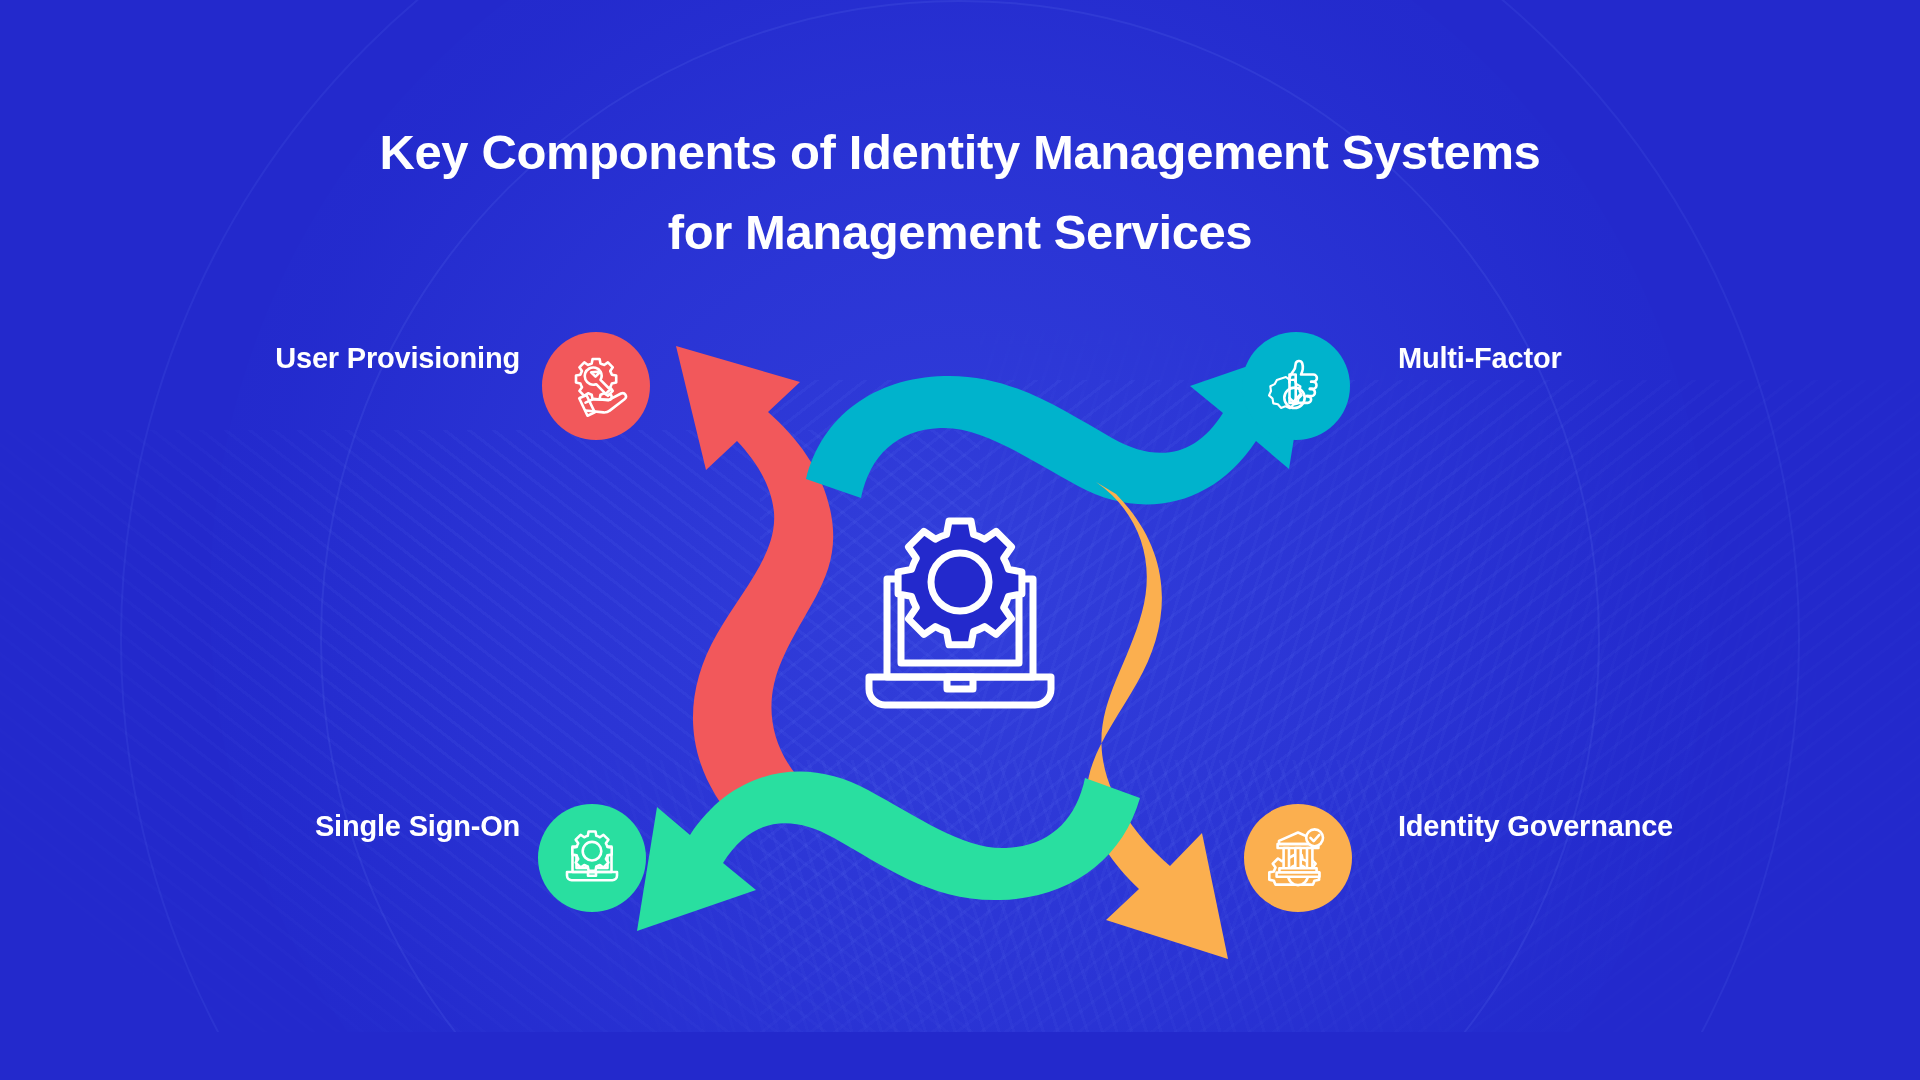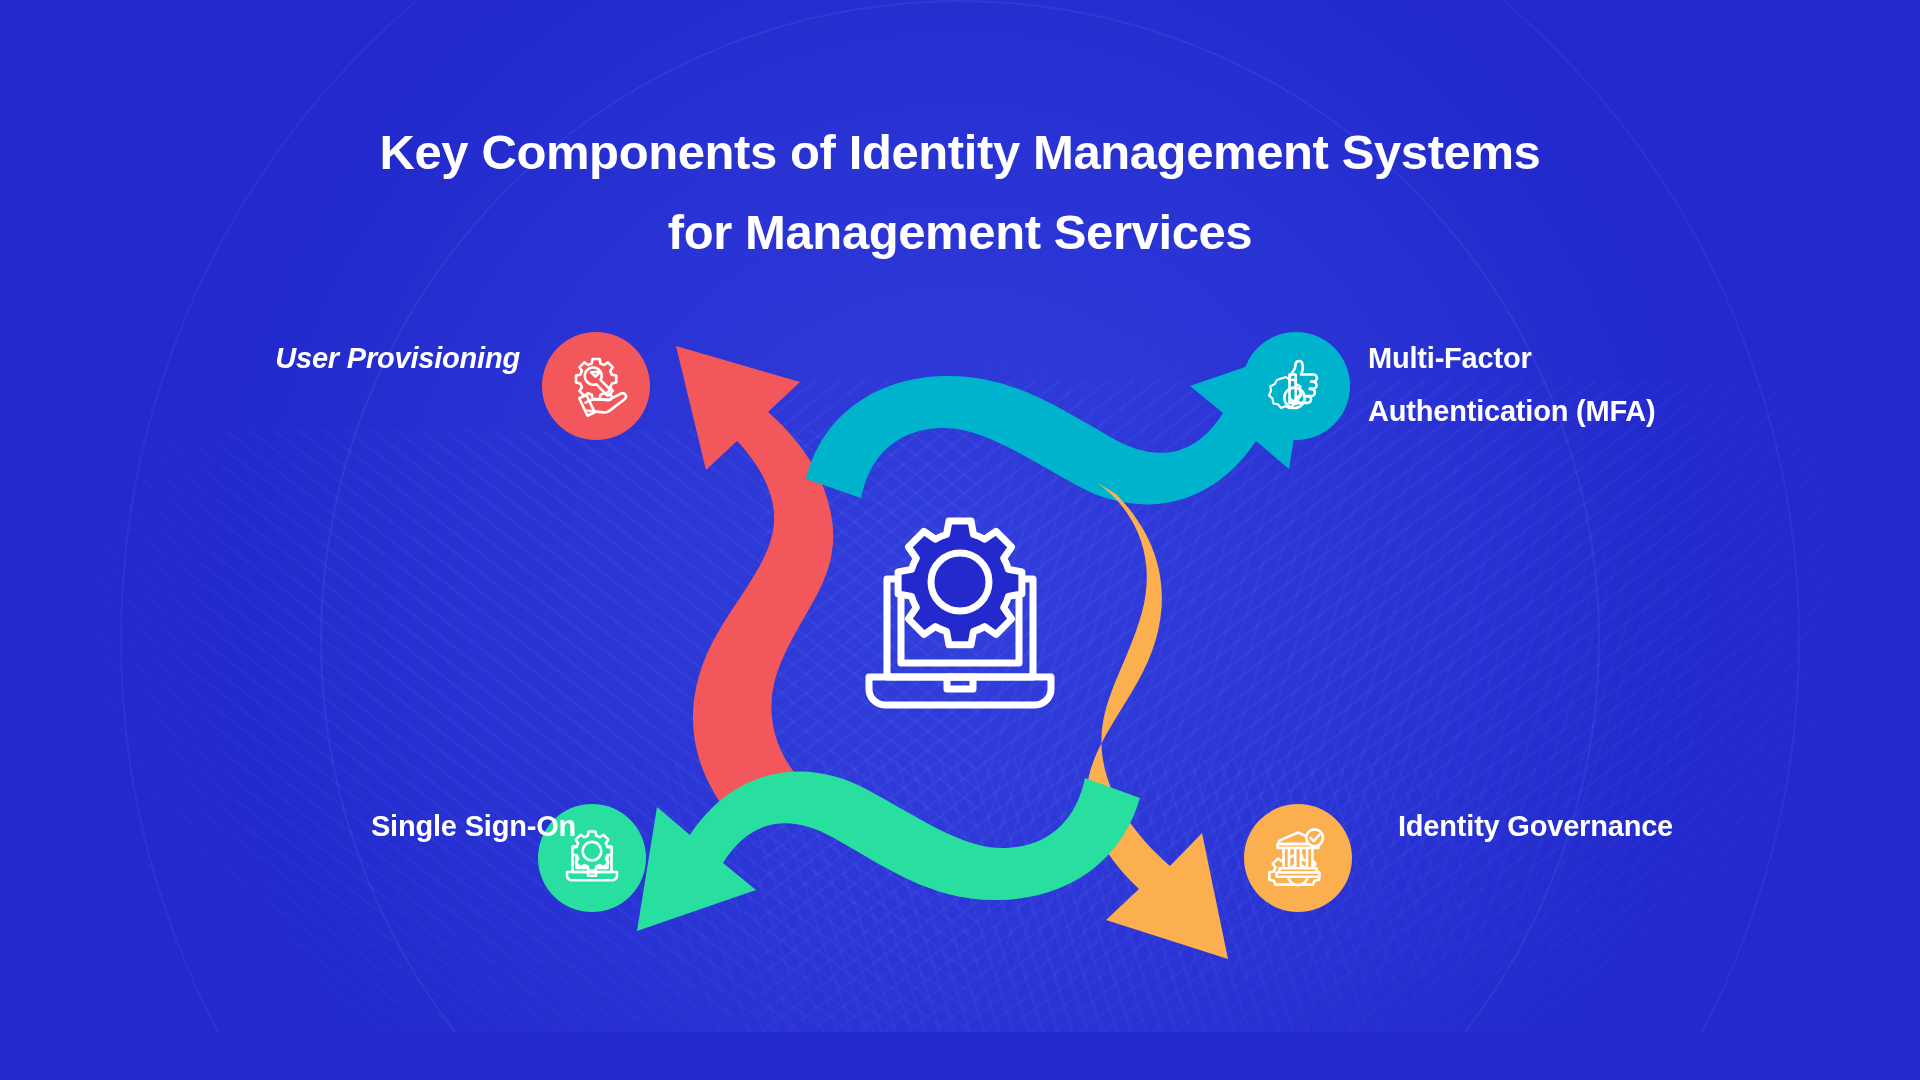--- a/index.html
+++ b/index.html
@@ -180,23 +180,23 @@
     color: #FFFFFF;
     font-size: 29px;
     font-weight: 700;
     line-height: 53px;
     letter-spacing: -0.2px;
     z-index: 25;
     white-space: nowrap;
   }
   .node-label .ln { display: block; }
 
-  #label-provisioning { right: 1400px; top: 332px; text-align: right; font-style: italic; }
-  #label-mfa          { left: 1368px;  top: 332px; text-align: left; }
-  #label-sso          { right: 1344px; top: 800px; }
+  #label-provisioning { right: 1400px; top: 332px; text-align: right; }
+  #label-mfa          { left: 1398px;  top: 332px; text-align: left; }
+  #label-sso          { right: 1400px; top: 800px; }
   #label-governance   { left: 1398px;  top: 800px; text-align: center; }
 </style>
 </head>
 <body>
 
 <div id="stage">
 
   <div class="bg-layer">
     <div class="bg-glow"></div>
     <div class="bg-arc"></div>
@@ -334,21 +334,20 @@
                  l -0.9 -5.8 l -4.3 -3.9 l 2.4 -5.3 l -0.8 -5.8 l 5.2 -2.6 l 2.8 -5.1 z" transform="translate(-9.5 6.2) scale(0.82) translate(2 -2)"></path>
 
         <circle cx="30.5" cy="43.8" r="10.2"></circle>
 
         <path d="M 25.4 43.9 l 4 4 l 7 -7.6"></path>
       </g>
     </svg>
   </div>
   <div class="node-label" id="label-mfa">
     <span class="ln">Multi-Factor</span>
-    <span class="ln">Authentication (MFA)</span>
   </div>
 
   <div class="node-circle" id="circle-sso">
     <svg width="64" height="64" viewBox="0 0 64 64">
       <g fill="none" stroke="#FFFFFF" stroke-width="2.6" stroke-linejoin="round" stroke-linecap="round">
         <path d="M 12.5 20.5 h 39 v 25.5 h -39 z"></path>
         <path d="M 16.5 24.5 h 31 v 17.5 h -31 z"></path>
         <path d="M 7 46 h 50 v 3.6 a 4.6 4.6 0 0 1 -4.6 4.6 h -40.8 a 4.6 4.6 0 0 1 -4.6 -4.6 z"></path>
         <path d="M 28 46 h 8 v 3.8 h -8 z"></path>
       </g>

